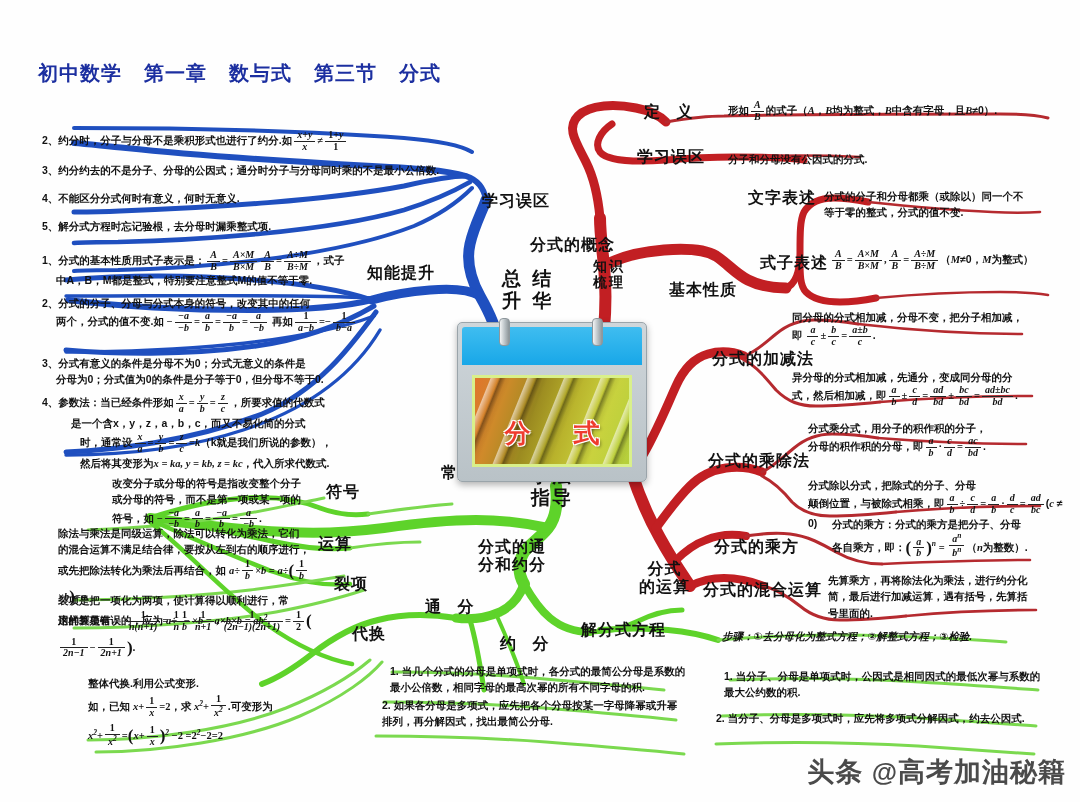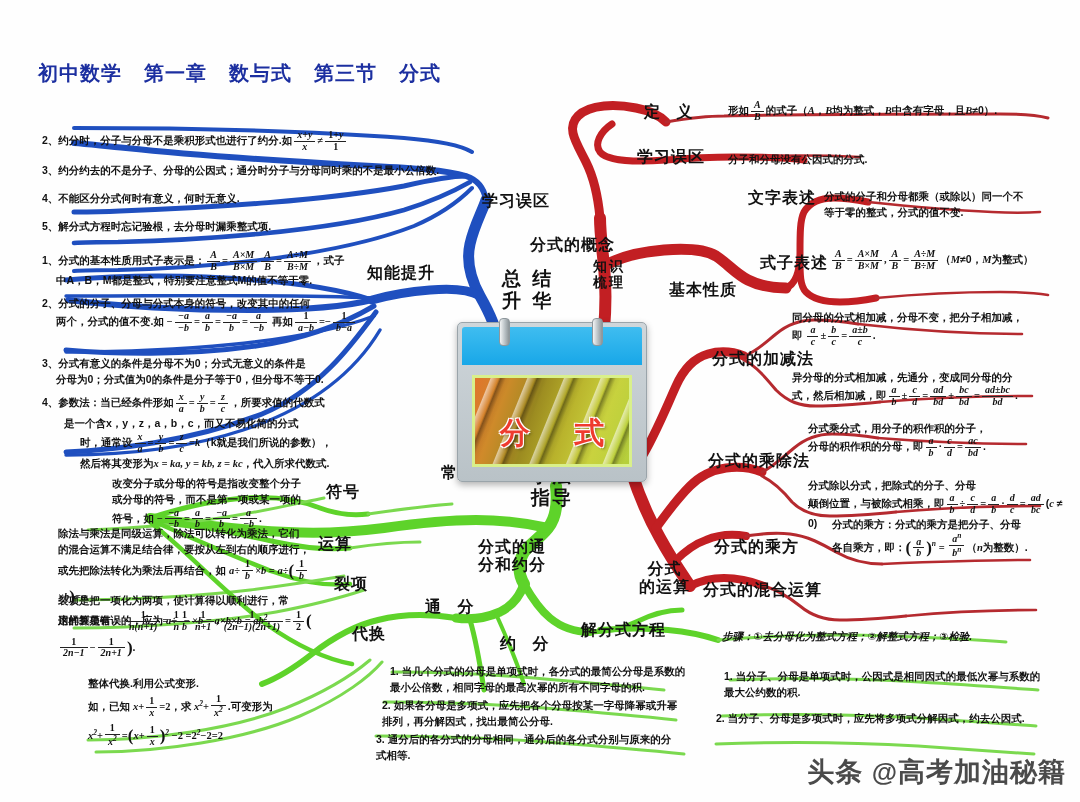--- a/index.html
+++ b/index.html
@@ -105,21 +105,21 @@
     box-sizing:border-box;
     background:
       repeating-linear-gradient(112deg,
         rgba(255,255,255,.0) 0px, rgba(255,255,255,.0) 14px,
         rgba(255,255,255,.55) 15px, rgba(255,255,255,.0) 22px,
         rgba(0,0,0,.38) 24px, rgba(0,0,0,.05) 29px, rgba(255,255,255,0) 34px),
       linear-gradient(108deg,#e0742c 0%, #cf8a2a 18%, #9b8a20 38%, #b9b32c 58%, #c9d23e 78%, #b4cf3b 100%);
     display:flex;align-items:center;justify-content:center;
   }
   .center-title{
-    font-size:30px;
+    font-size:26px;
     font-weight:bold;
     color:#ef3b2e;
     letter-spacing:18px;
     text-indent:18px;
     text-shadow:1px 1px 0 #fff,-1px -1px 0 #fff,1px -1px 0 #fff,-1px 1px 0 #fff,2px 2px 3px rgba(0,0,0,.35);
     margin-top:24px;
   }
 
   
   .watermark{
@@ -289,21 +289,21 @@
     <span>再如</span><span class="frac"><span class="n mn">1</span><span class="d mi">a−b</span></span><span class="mn">=−</span><span class="frac"><span class="n mn">1</span><span class="d mi">b−a</span></span>
   </div>
 
   <div class="tx" style="left:42px;top:355px;width:340px;">
     <span>3、分式有意义的条件是分母不为0；分式无意义的条件是</span><br>
     <span style="margin-left:14px">分母为0；分式值为0的条件是分子等于0，但分母不等于0.</span>
   </div>
 
   <div class="tx" style="left:42px;top:392px;width:340px;line-height:1.75;">
     <span>4、参数法：当已经条件形如</span><span class="frac"><span class="n mi">x</span><span class="d mi">a</span></span><span class="mn">=</span><span class="frac"><span class="n mi">y</span><span class="d mi">b</span></span><span class="mn">=</span><span class="frac"><span class="n mi">z</span><span class="d mi">c</span></span><span>，所要求值的代数式</span><br>
-    <span style="margin-left:22px">是一个含x，y，z，a，b，c，而又不易化简的分式</span><br>
+    <span style="margin-left:29px">是一个含x，y，z，a，b，c，而又不易化简的分式</span><br>
     <span style="margin-left:38px">时，通常设</span><span class="frac"><span class="n mi">x</span><span class="d mi">a</span></span><span class="mn">=</span><span class="frac"><span class="n mi">y</span><span class="d mi">b</span></span><span class="mn">=</span><span class="frac"><span class="n mi">z</span><span class="d mi">c</span></span><span class="mn">=</span><span class="mi">k</span><span>（k就是我们所说的参数），</span><br>
     <span style="margin-left:38px">然后将其变形为</span><span class="mi">x = ka, y = kb, z = kc</span><span>，代入所求代数式.</span>
   </div>
 
   <div class="branch-label" style="left:644px;top:103px;letter-spacing:6px;">定  义</div>
   <div class="tx" style="left:728px;top:100px;width:330px;">
     形如<span class="frac"><span class="n mi">A</span><span class="d mi">B</span></span>的式子（<span class="mi">A</span>，<span class="mi">B</span>均为整式，<span class="mi">B</span>中含有字母，且<span class="mi">B</span>≠0）.
   </div>
 
   <div class="branch-label" style="left:637px;top:148px;">学习误区</div>
@@ -340,20 +340,25 @@
     颠倒位置，与被除式相乘，即<span class="frac"><span class="n mi">a</span><span class="d mi">b</span></span><span class="mn">÷</span><span class="frac"><span class="n mi">c</span><span class="d mi">d</span></span><span class="mn">=</span><span class="frac"><span class="n mi">a</span><span class="d mi">b</span></span><span class="mn">·</span><span class="frac"><span class="n mi">d</span><span class="d mi">c</span></span><span class="mn">=</span><span class="frac"><span class="n mi">ad</span><span class="d mi">bc</span></span>(<span class="mi">c</span> ≠ 0)
   </div>
 
   <div class="branch-label" style="left:714px;top:538px;">分式的乘方</div>
   <div class="tx" style="left:832px;top:516px;width:240px;">
     <span>分式的乘方：分式的乘方是把分子、分母</span><br>
     各自乘方，即：<span class="paren">(</span><span class="frac"><span class="n mi">a</span><span class="d mi">b</span></span><span class="paren">)</span><span class="sup">n</span><span class="mn"> = </span><span class="frac"><span class="n mi">a<span class="sup">n</span></span><span class="d mi">b<span class="sup">n</span></span></span>（<span class="mi">n</span>为整数）.
   </div>
 
   <div class="branch-label" style="left:703px;top:581px;">分式的混合运算</div>
+  <div class="tx" style="left:828px;top:572px;width:230px;">
+    <span>先算乘方，再将除法化为乘法，进行约分化</span><br>
+    <span>简，最后进行加减运算，遇有括号，先算括</span><br>
+    <span>号里面的.</span>
+  </div>
 
   <div class="branch-label" style="left:326px;top:483px;">符号</div>
   <div class="tx" style="left:112px;top:475px;width:215px;">
     <span>改变分子或分母的符号是指改变整个分子</span><br>
     <span>或分母的符号，而不是第一项或某一项的</span><br>
     <span>符号，如</span>
     <span class="mn">−</span><span class="frac"><span class="n mi">−a</span><span class="d mi">−b</span></span><span class="mn">=</span><span class="frac"><span class="n mi">a</span><span class="d mi">b</span></span><span class="mn">=</span><span class="frac"><span class="n mi">−a</span><span class="d mi">b</span></span><span class="mn">=</span><span class="frac"><span class="n mi">a</span><span class="d mi">−b</span></span>.
   </div>
 
   <div class="branch-label" style="left:318px;top:535px;">运算</div>
@@ -380,21 +385,20 @@
     <span class="mi">x</span><span class="sup">2</span><span class="mn">+</span><span class="frac"><span class="n mn">1</span><span class="d mi">x<span class="sup">2</span></span></span><span class="mn">=</span><span class="paren">(</span><span class="mi">x</span><span class="mn">+</span><span class="frac"><span class="n mn">1</span><span class="d mi">x</span></span><span class="paren">)</span><span class="sup">2</span><span class="mn"> −2 =2</span><span class="sup">2</span><span class="mn">−2=2</span>
   </div>
 
   <div class="branch-label" style="left:425px;top:598px;letter-spacing:6px;">通  分</div>
   <div class="branch-label" style="left:500px;top:635px;letter-spacing:6px;">约  分</div>
   <div class="branch-label" style="left:581px;top:621px;">解分式方程</div>
   <div class="tx" style="left:722px;top:628px;width:300px;font-style:italic;">步骤：①去分母化为整式方程；②解整式方程；③检验.</div>
 
   <div class="tx" style="left:390px;top:663px;width:300px;">1. 当几个分式的分母是单项式时，各分式的最简公分母是系数的最小公倍数，相同字母的最高次幂的所有不同字母的积.</div>
   <div class="tx" style="left:382px;top:697px;width:305px;">2. 如果各分母是多项式，应先把各个分母按某一字母降幂或升幂排列，再分解因式，找出最简公分母.</div>
-  <div class="tx" style="left:376px;top:731px;width:300px;">3. 通分后的各分式的分母相同，通分后的各分式分别与原来的分式相等.</div>
 
   <div class="tx" style="left:724px;top:668px;width:320px;">1. 当分子、分母是单项式时，公因式是相同因式的最低次幂与系数的最大公约数的积.</div>
   <div class="tx" style="left:716px;top:710px;width:330px;">2. 当分子、分母是多项式时，应先将多项式分解因式，约去公因式.</div>
 
   <div class="branch-label big" style="left:482px;top:192px;">学习误区</div>
   <div class="branch-label big" style="left:367px;top:264px;">知能提升</div>
   <div class="branch-label big" style="left:530px;top:236px;">分式的概念</div>
   <div class="branch-label big" style="left:669px;top:281px;">基本性质</div>
 
   <div class="branch-label big ctr" style="left:441px;top:464px;">常用技巧</div>

